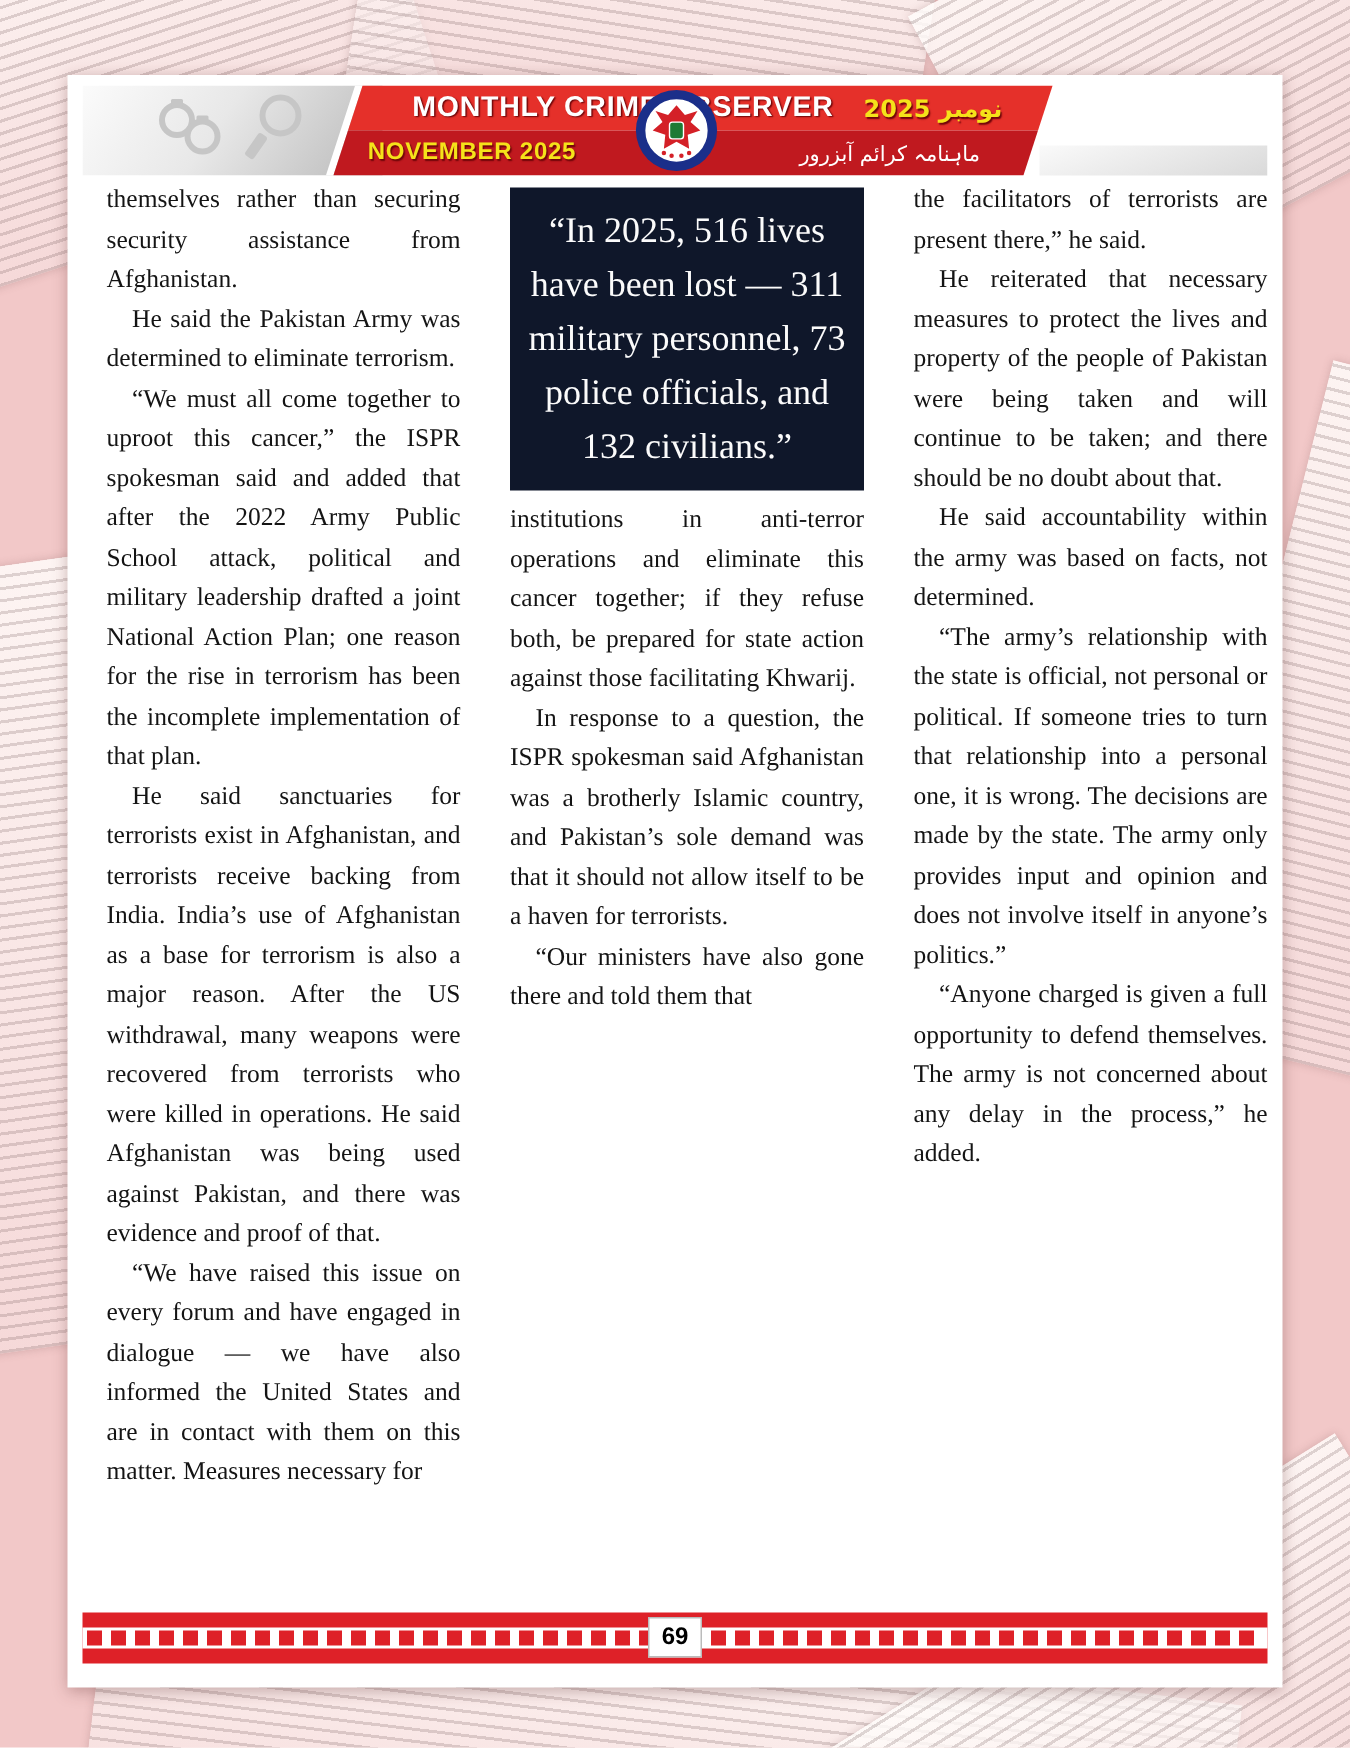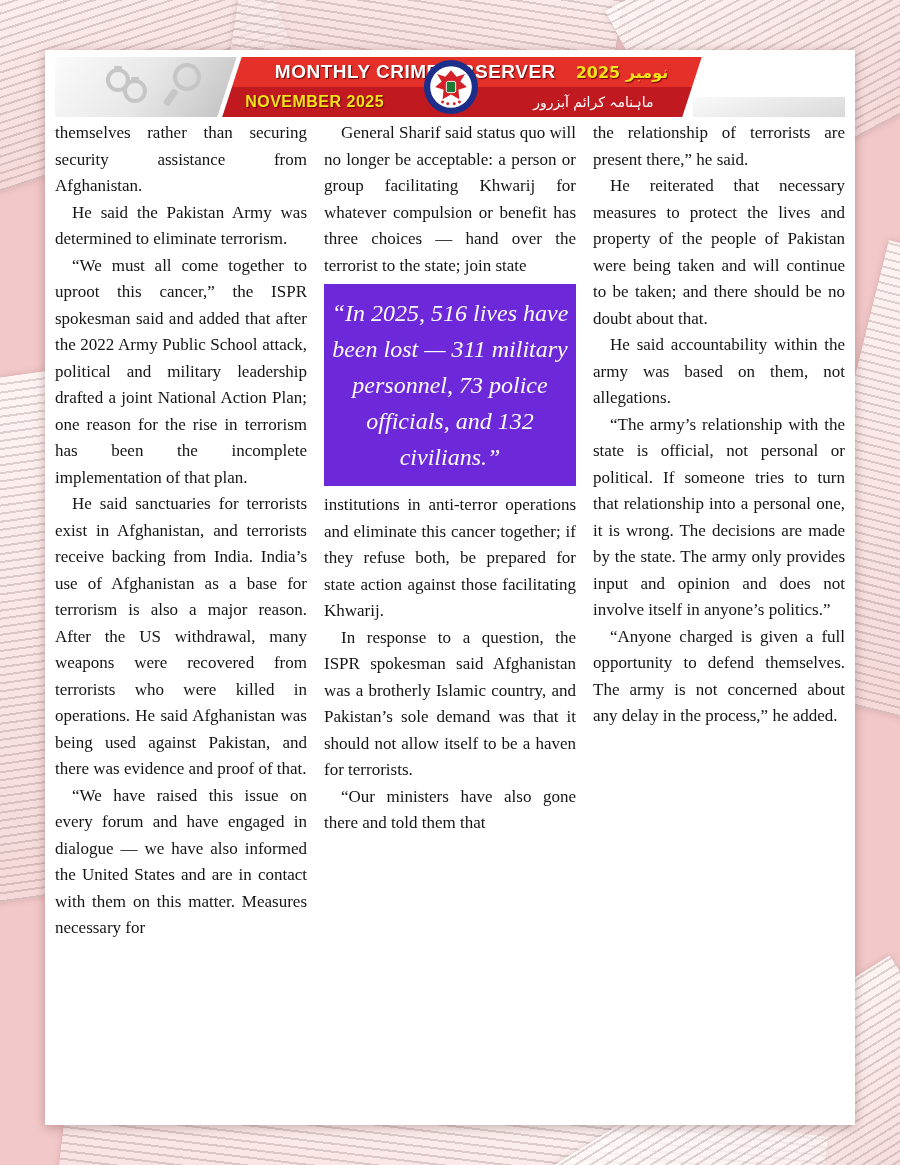--- a/index.html
+++ b/index.html
@@ -80,31 +80,30 @@
   }
   .logo {
     position:absolute; left:368px; top:2px; width:56px; height:56px; z-index:6;
   }
 
   
   .columns {
     position:absolute; left:10px; right:10px; top:70px;
     display:flex; gap:17px;
   }
-  .col { flex:1 1 0; height:962px; overflow:hidden; }
+  .col { flex:1 1 0; height:962px; overflow:hidden;margin-left:16px; }
   .col p {
     font-size:17px; line-height:26.5px; color:#141414;
     text-align:justify; text-indent:17px;
   }
   .col p.cont { text-indent:0; }
   .pullquote {
-    margin:5px 0 6px 0; background:#6d28d9; color:#fbfbfb;
+    margin:5px 0 6px 0; background:#0f172a; color:#fbfbfb;
     font-size:24px; line-height:36px; text-align:center;
     padding:11px 4px;
-    font-style:italic;
   }
 
   
   .footer-bar {
     position:absolute; left:10px; right:10px; bottom:16px; height:34px;
     background:#de2128; z-index:4;
   }
   .footer-squares {
     position:absolute; left:0; right:0; top:10px; height:14px; background:#fff;
   }
@@ -186,30 +185,35 @@
 
     <div class="col">
       <p class="cont">themselves rather than securing security assistance from Afghanistan.</p>
       <p>He said the Pakistan Army was determined to eliminate terrorism.</p>
       <p>“We must all come together to uproot this cancer,” the ISPR spokesman said and added that after the 2022 Army Public School attack, political and military leadership drafted a joint National Action Plan; one reason for the rise in terrorism has been the incomplete implementation of that plan.</p>
       <p>He said sanctuaries for terrorists exist in Afghanistan, and terrorists receive backing from India. India’s use of Afghanistan as a base for terrorism is also a major reason. After the US withdrawal, many weapons were recovered from terrorists who were killed in operations. He said Afghanistan was being used against Pakistan, and there was evidence and proof of that.</p>
       <p>“We have raised this issue on every forum and have engaged in dialogue — we have also informed the United States and are in contact with them on this matter. Measures necessary for</p>
     </div>
 
     <div class="col">
-      <p>General Sharif said status quo will no longer be acceptable: a person or group facilitating Khwarij for whatever compulsion or benefit has three choices — hand over the terrorist to the state; join state</p>
       <div class="pullquote">“In 2025, 516 lives have been lost — 311 military personnel, 73 police officials, and 132 civilians.”</div>
       <p class="cont">institutions in anti-terror operations and eliminate this cancer together; if they refuse both, be prepared for state action against those facilitating Khwarij.</p>
       <p>In response to a question, the ISPR spokesman said Afghanistan was a brotherly Islamic country, and Pakistan’s sole demand was that it should not allow itself to be a haven for terrorists.</p>
       <p>“Our ministers have also gone there and told them that</p>
     </div>
 
     <div class="col">
-      <p class="cont">the relationship of terrorists are present there,” he said.</p>
+      <p class="cont">the facilitators of terrorists are present there,” he said.</p>
       <p>He reiterated that necessary measures to protect the lives and property of the people of Pakistan were being taken and will continue to be taken; and there should be no doubt about that.</p>
-      <p>He said accountability within the army was based on them, not allegations.</p>
+      <p>He said accountability within the army was based on facts, not determined.</p>
       <p>“The army’s relationship with the state is official, not personal or political. If someone tries to turn that relationship into a personal one, it is wrong. The decisions are made by the state. The army only provides input and opinion and does not involve itself in anyone’s politics.”</p>
       <p>“Anyone charged is given a full opportunity to defend themselves. The army is not concerned about any delay in the process,” he added.</p>
     </div>
   </main>
 
+  <footer class="footer-bar">
+    <div class="footer-squares">
+      <div class="sq-inner"></div>
+    </div>
+    <div class="page-num">69</div>
+  </footer>
 
 </div>
 
 </body></html>

